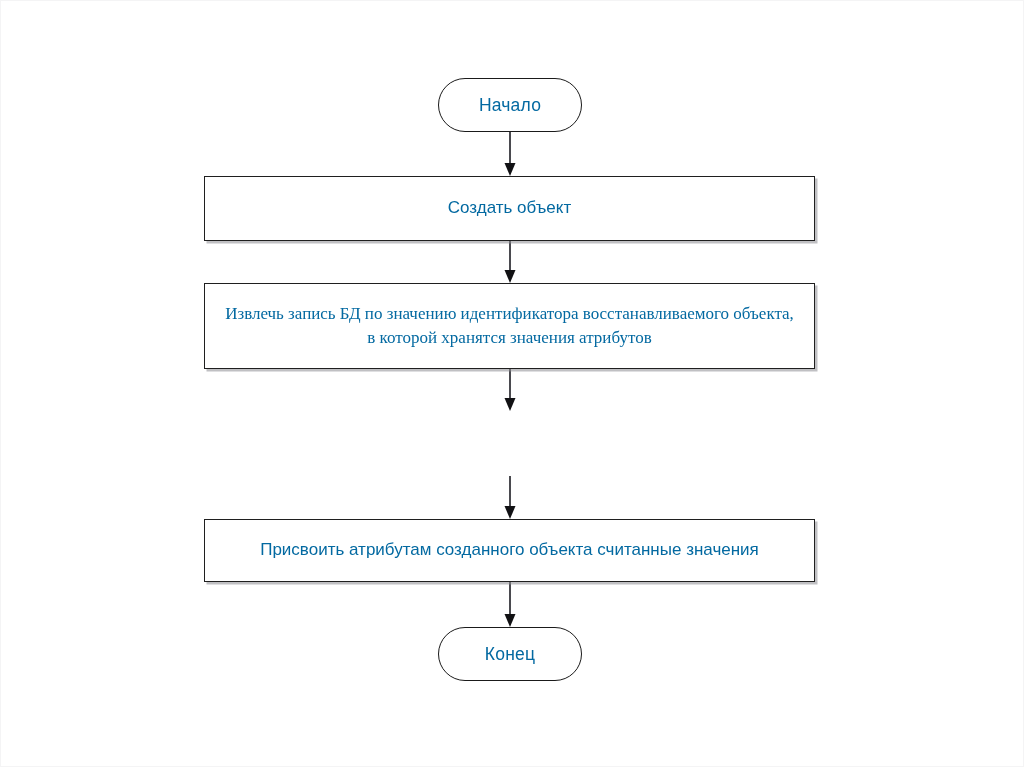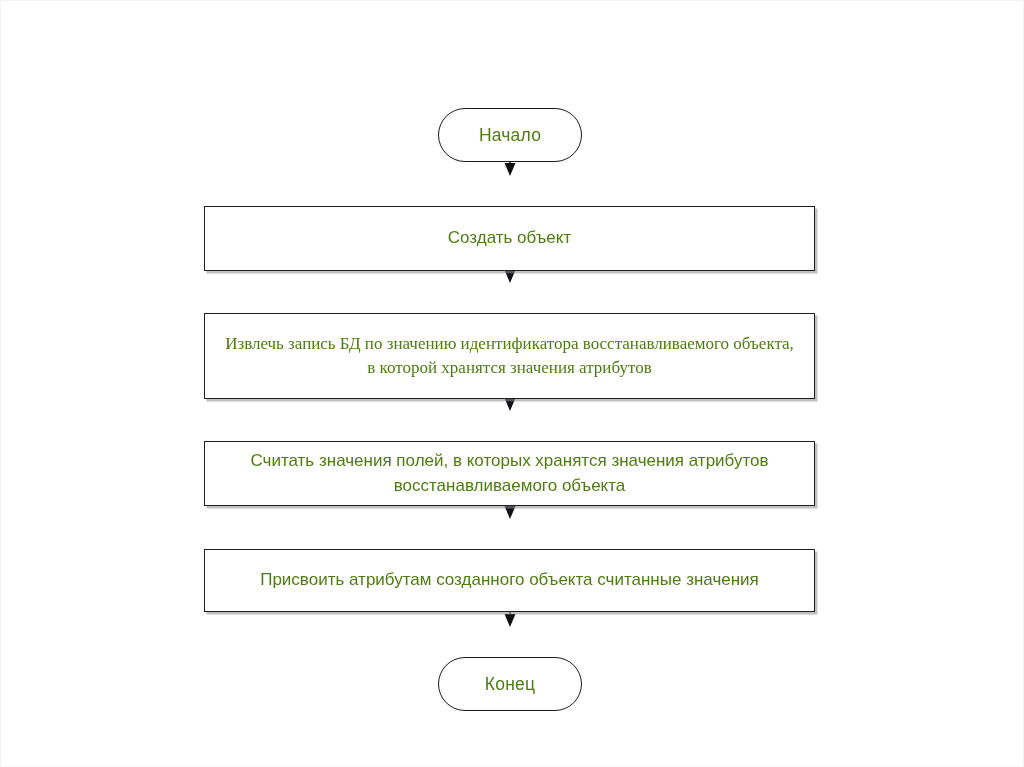--- a/index.html
+++ b/index.html
@@ -21,23 +21,22 @@
     position: absolute;
     inset: 0;
   }
   .node {
     position: absolute;
     box-sizing: border-box;
     display: flex;
     align-items: center;
     justify-content: center;
     text-align: center;
-    color: #4d7c0f;
+    color: #0369a1;
     background: #ffffff;
-    margin-top: 30px;
   }
   .terminator {
     border: 1.6px solid #1a1a1a;
     border-radius: 999px;
     font-size: 17.5px;
     letter-spacing: 0.2px;
   }
   .process {
     border: 1.6px solid #1f1f1f;
     font-size: 17px;
@@ -91,23 +90,20 @@
     </div>
 
     <div class="node process" style="left: 203px; top: 175px; width: 611px; height: 65px;">
       <span class="txt">Создать объект</span>
     </div>
 
     <div class="node process" style="left: 203px; top: 282px; width: 611px; height: 86px; font-family: Liberation Serif, serif;">
       <span class="txt">Извлечь запись БД по значению идентификатора восстанавливаемого объекта, в которой хранятся значения атрибутов</span>
     </div>
 
-    <div class="node process" style="left: 203px; top: 410px; width: 611px; height: 65px;">
-      <span class="txt">Считать значения полей, в которых хранятся значения атрибутов восстанавливаемого объекта</span>
-    </div>
 
     <div class="node terminator" style="left: 437px; top: 626px; width: 144px; height: 54px;">
       <span class="txt">Конец</span>
     </div>
 
     <div class="node process" style="left: 203px; top: 518px; width: 611px; height: 63px;">
       <span class="txt">Присвоить атрибутам созданного объекта считанные значения</span>
     </div>
 
   </div>

